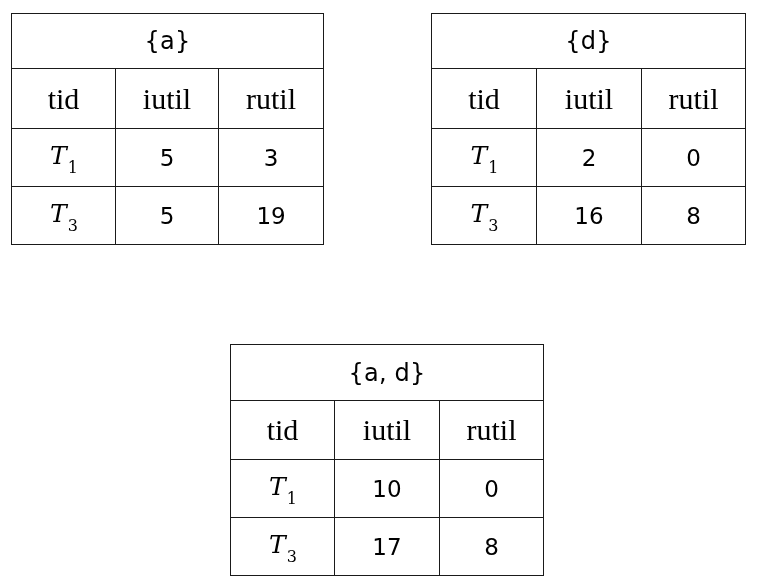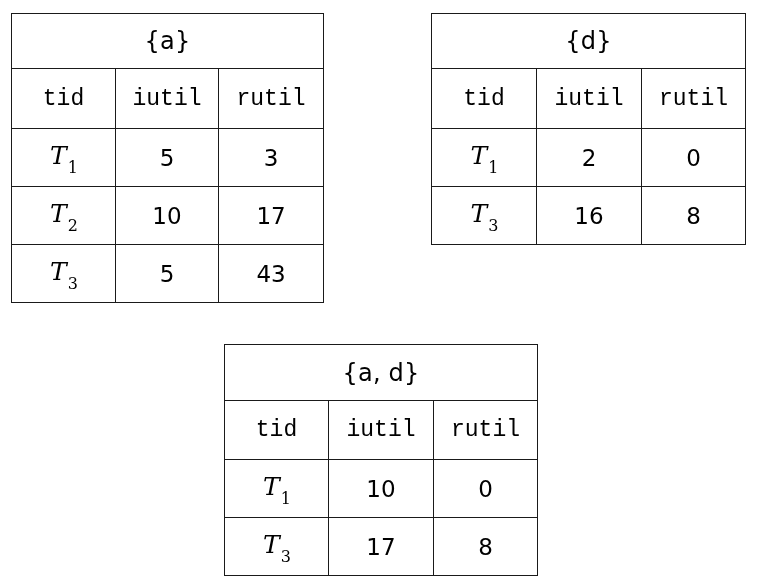--- a/index.html
+++ b/index.html
@@ -37,22 +37,22 @@
   }
 
   
   .title-cell {
     font-family: "DejaVu Sans", sans-serif;
     font-size: 24px;
     letter-spacing: 0.2px;
   }
   
   .col-head {
-    font-family: Liberation Mono, monospace;
-    font-size: 23px;
+    font-family: Liberation Serif, serif;
+    font-size: 30px;
   }
   
   .num-cell {
     font-family: "DejaVu Sans", sans-serif;
     font-size: 23px;
   }
   
   .tid-cell {
     font-family: "DejaVu Serif", serif;
     font-size: 25px;
@@ -90,21 +90,21 @@
   }
   #table-d .r-title { height: 55px; }
   #table-d .r-head  { height: 60px; }
   #table-d .r-body  { height: 58px; }
   #table-d col.c-tid   { width: 105px; }
   #table-d col.c-iutil { width: 105px; }
   #table-d col.c-rutil { width: 104px; }
 
   
   #table-ad {
-    left: 224px;
+    left: 230px;
     top: 344px;
     width: 313px;
     border-radius: 11px;
   }
   #table-ad .r-title { height: 56px; }
   #table-ad .r-head  { height: 59px; }
   #table-ad .r-body  { height: 58px; }
   #table-ad col.c-tid   { width: 104px; }
   #table-ad col.c-iutil { width: 105px; }
   #table-ad col.c-rutil { width: 104px; }
@@ -128,28 +128,23 @@
         <td class="col-head">tid</td>
         <td class="col-head">iutil</td>
         <td class="col-head">rutil</td>
       </tr>
       <tr class="r-body">
         <td class="tid-cell"><span>T</span><span class="sub">1</span></td>
         <td class="num-cell">5</td>
         <td class="num-cell">3</td>
       </tr>
       <tr class="r-body">
-        <td class="tid-cell"><span>T</span><span class="sub">2</span></td>
-        <td class="num-cell">10</td>
-        <td class="num-cell">17</td>
-      </tr>
-      <tr class="r-body">
         <td class="tid-cell"><span>T</span><span class="sub">3</span></td>
         <td class="num-cell">5</td>
-        <td class="num-cell">43</td>
+        <td class="num-cell">19</td>
       </tr>
     </tbody>
   </table>
 
   <table class="util-table" id="table-d">
     <colgroup>
       <col class="c-tid">
         <col class="c-iutil">
         <col class="c-rutil">
     </colgroup>

